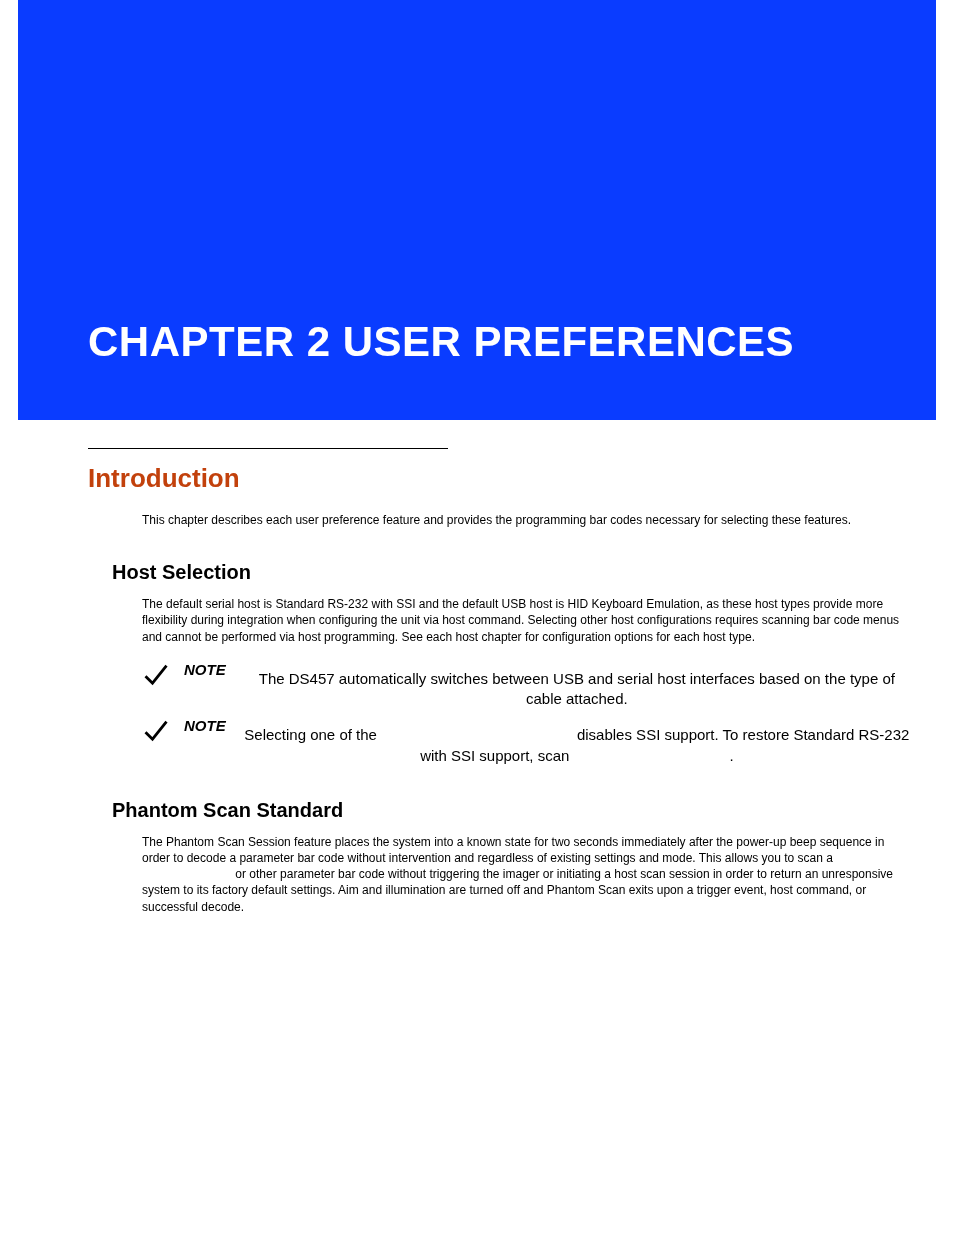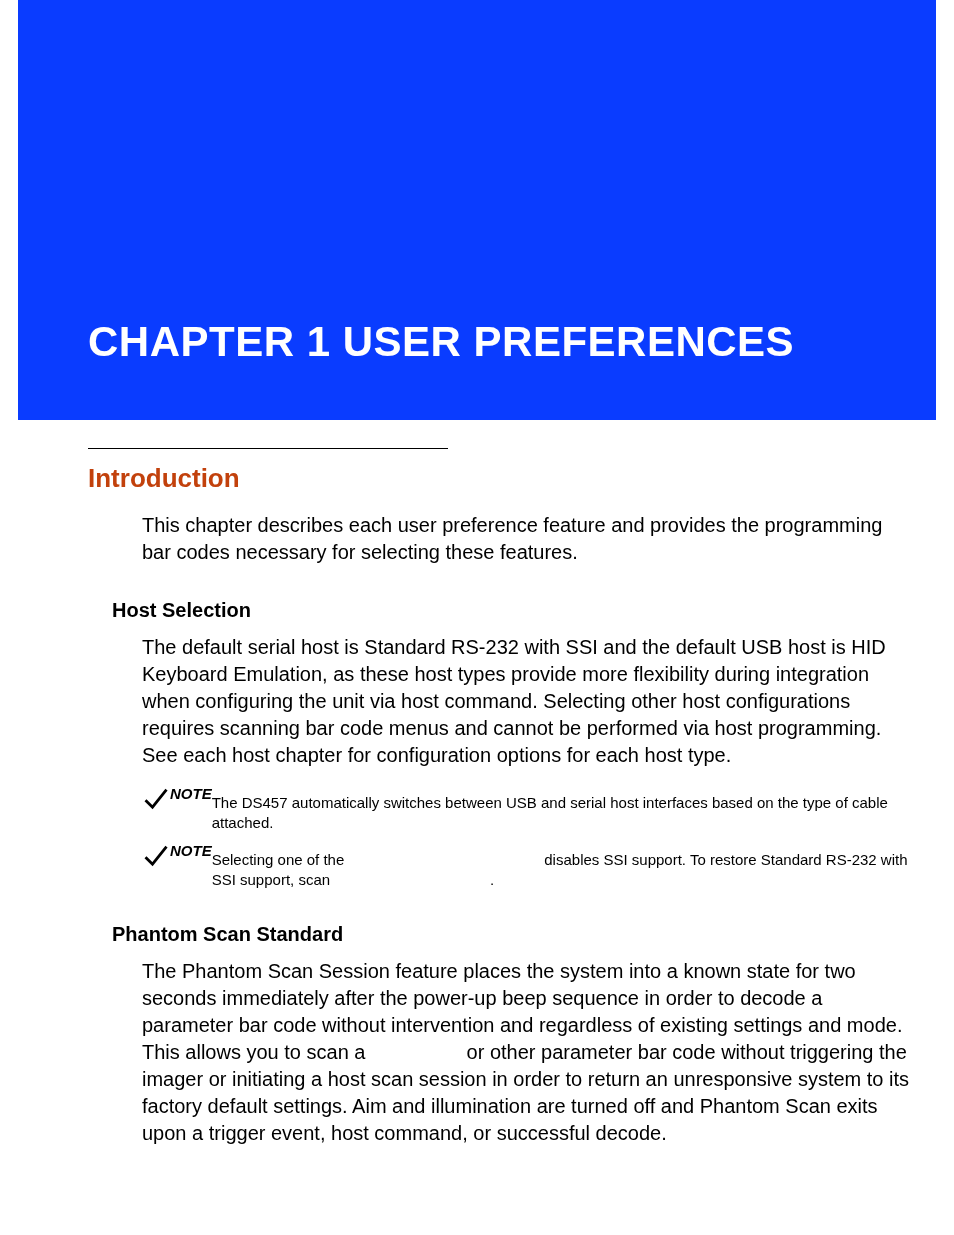--- a/index.html
+++ b/index.html
@@ -46,28 +46,30 @@
   h3.subsection {
     font-family: "Arial Black", Arial, sans-serif;
     font-stretch: condensed;
     font-weight: 900;
     font-size: 20px;
     margin: 33px 0 12px 24px;
     color: #000;
   }
   p.body {
     margin: 0 0 14px 54px;
-    font-size: 20px;
+    font-size: 12px;
     line-height: 1.35;
     color: #000;
   }
   .note-row {
     display: flex;
     align-items: flex-start;
     margin: 6px 0 6px 54px;
+    gap: 14px;
+    text-align: center;
   }
   .check-icon {
     flex: 0 0 auto;
     width: 28px;
     height: 28px;
     margin-top: 2px;
   }
   .check-icon svg {
     width: 28px;
     height: 28px;
@@ -96,21 +98,21 @@
   }
   .inline-gap {
     display: inline-block;
     width: 90px;
   }
 </style>
 </head>
 <body>
 
 <div class="header-block">
-  <div class="chapter-title">CHAPTER 1 USER PREFERENCES</div>
+  <div class="chapter-title">CHAPTER 2 USER PREFERENCES</div>
 </div>
 
 <div class="content">
 
   <div class="rule"></div>
 
   <h2 class="section">Introduction</h2>
   <p class="body">This chapter describes each user preference feature and provides the programming bar codes necessary for selecting these features.</p>
 
   <h3 class="subsection">Host Selection</h3>

